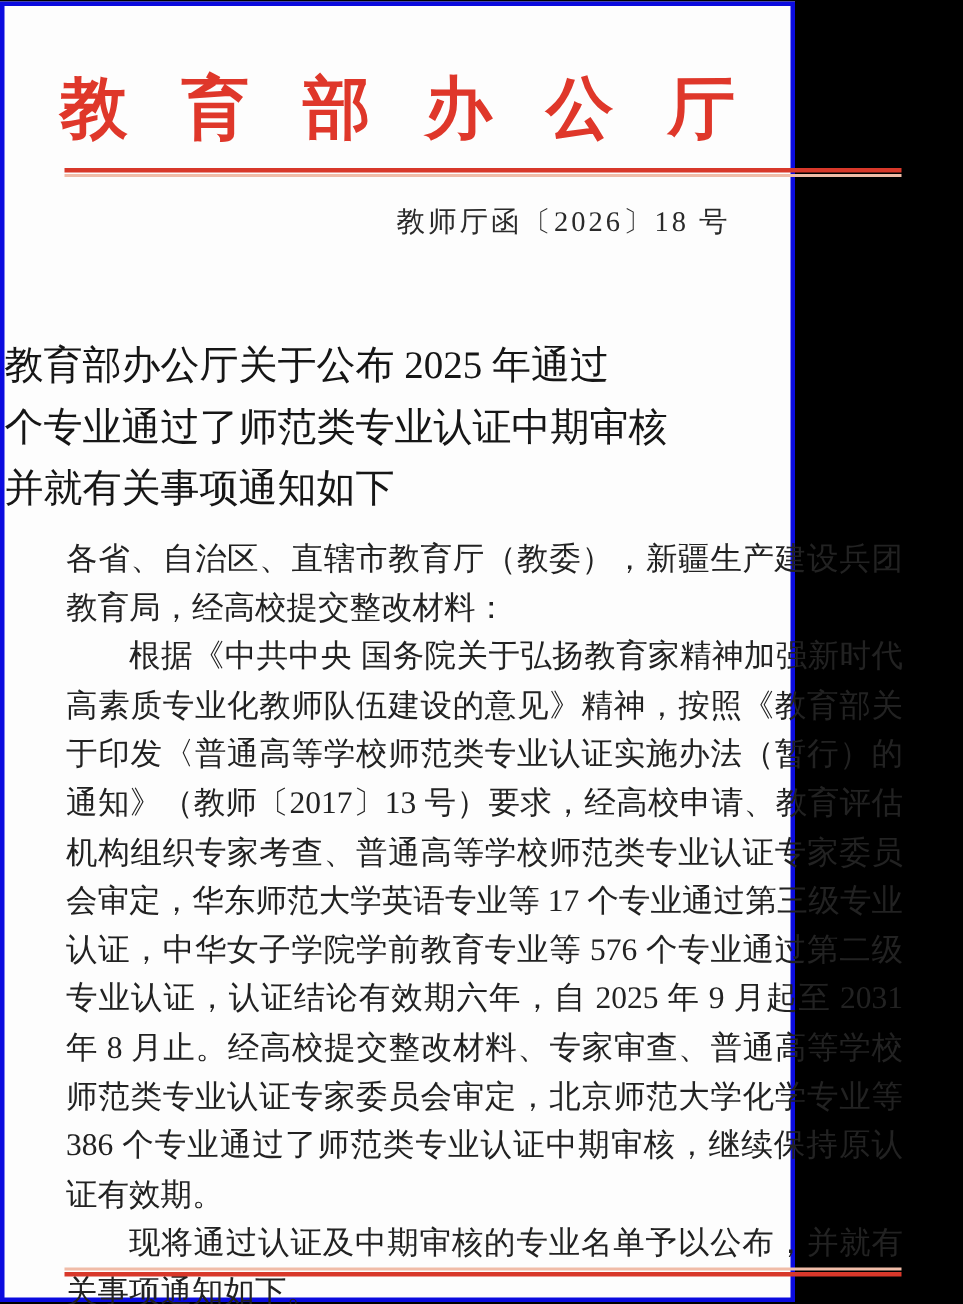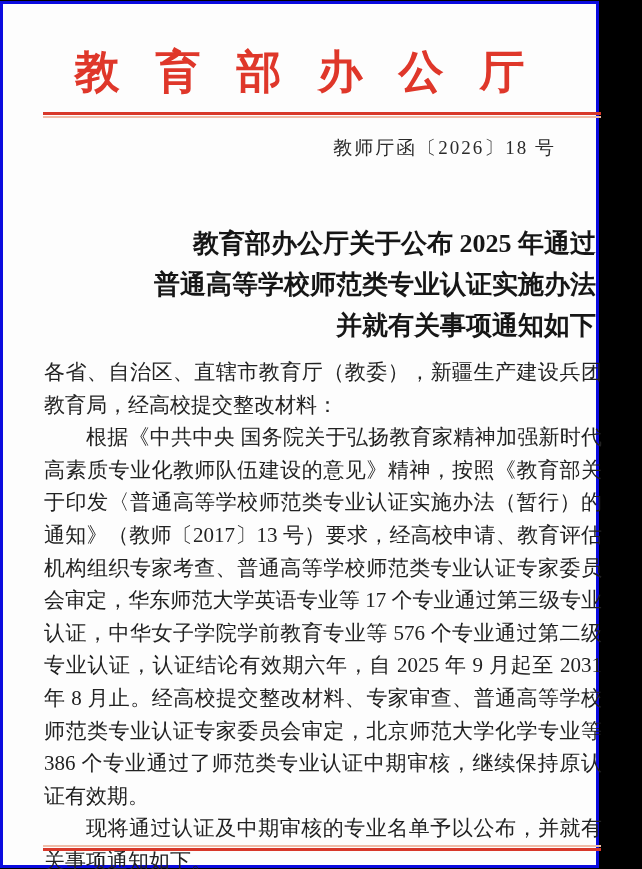--- a/index.html
+++ b/index.html
@@ -7,21 +7,21 @@
     padding: 0;
     background: #000;
     width: 642px;
     height: 869px;
     overflow: hidden;
   }
   .page {
     position: absolute;
     top: 1px;
     left: 0;
-    width: 599px;
+    width: 530px;
     height: 867px;
     box-sizing: border-box;
     background: #fdfdfd;
     border: 3px solid #0b0bdf;
     font-family: "Liberation Serif", "DejaVu Serif", serif;
     color: #1c1c1c;
   }
   
   .agency {
     position: absolute;
@@ -55,25 +55,25 @@
     top: 131px;
     right: 40px;
     font-size: 19px;
     letter-spacing: 2px;
     color: #2a2a2a;
   }
   
   .notice-title {
     position: absolute;
     top: 219px;
-    left: 13px;
+    left: 0;
     right: 0;
-    text-align: right;
+    text-align: left;
     font-size: 26px;
-    font-weight: 700;
+    font-weight: 400;
     line-height: 41px;
     color: #161616;
   }
   
   .body-text {
     position: absolute;
     top: 352px;
     left: 41px;
     width: 558px;
     font-size: 21px;
@@ -101,21 +101,21 @@
   <div class="rule rule-top">
     <div class="thick"></div>
     <div class="gap"></div>
     <div class="thin"></div>
   </div>
 
   <div class="doc-number">教师厅函〔2026〕18 号</div>
 
   <div class="notice-title">
     <div>教育部办公厅关于公布 2025 年通过</div>
-    <div>普通高等学校师范类专业认证实施办法</div>
+    <div>个专业通过了师范类专业认证中期审核</div>
     <div>并就有关事项通知如下</div>
   </div>
 
   <div class="body-text">
     <p class="no-indent">各省、自治区、直辖市教育厅（教委），新疆生产建设兵团教育局，经高校提交整改材料：</p>
     <p>根据《中共中央 国务院关于弘扬教育家精神加强新时代高素质专业化教师队伍建设的意见》精神，按照《教育部关于印发〈普通高等学校师范类专业认证实施办法（暂行）的通知》（教师〔2017〕13 号）要求，经高校申请、教育评估机构组织专家考查、普通高等学校师范类专业认证专家委员会审定，华东师范大学英语专业等 17 个专业通过第三级专业认证，中华女子学院学前教育专业等 576 个专业通过第二级专业认证，认证结论有效期六年，自 2025 年 9 月起至 2031 年 8 月止。经高校提交整改材料、专家审查、普通高等学校师范类专业认证专家委员会审定，北京师范大学化学专业等 386 个专业通过了师范类专业认证中期审核，继续保持原认证有效期。</p>
     <p>现将通过认证及中期审核的专业名单予以公布，并就有关事项通知如下。</p>
   </div>
 
   <div class="rule rule-bottom">

